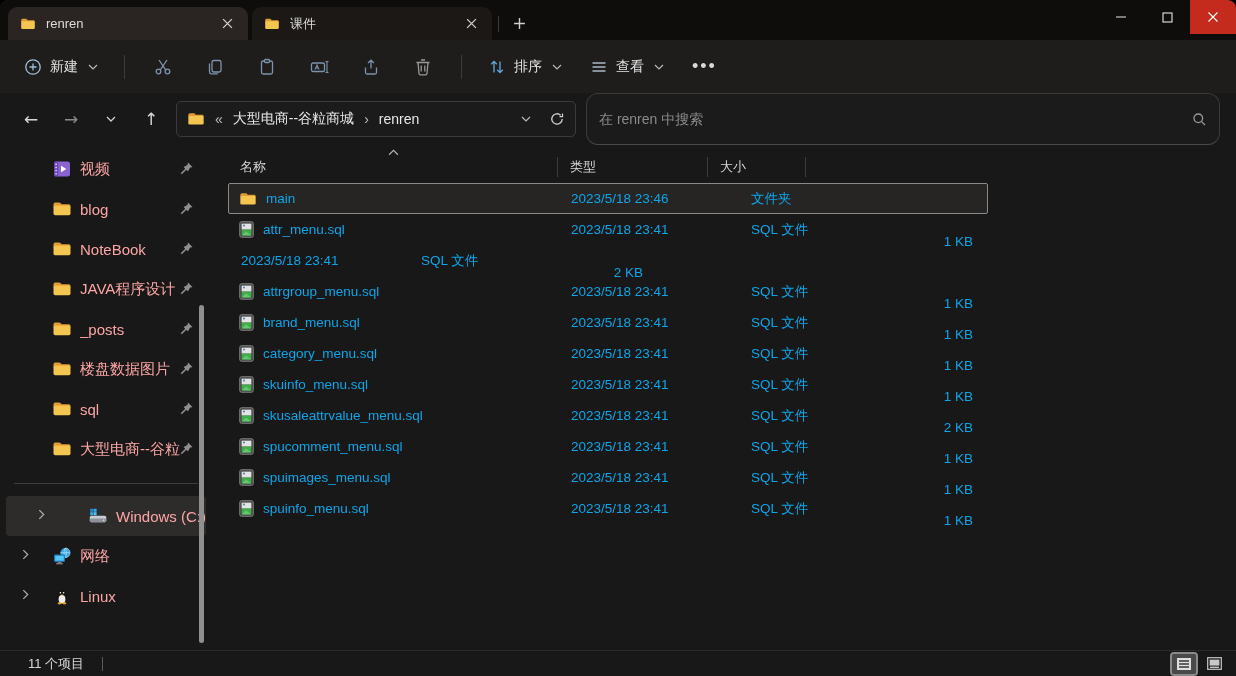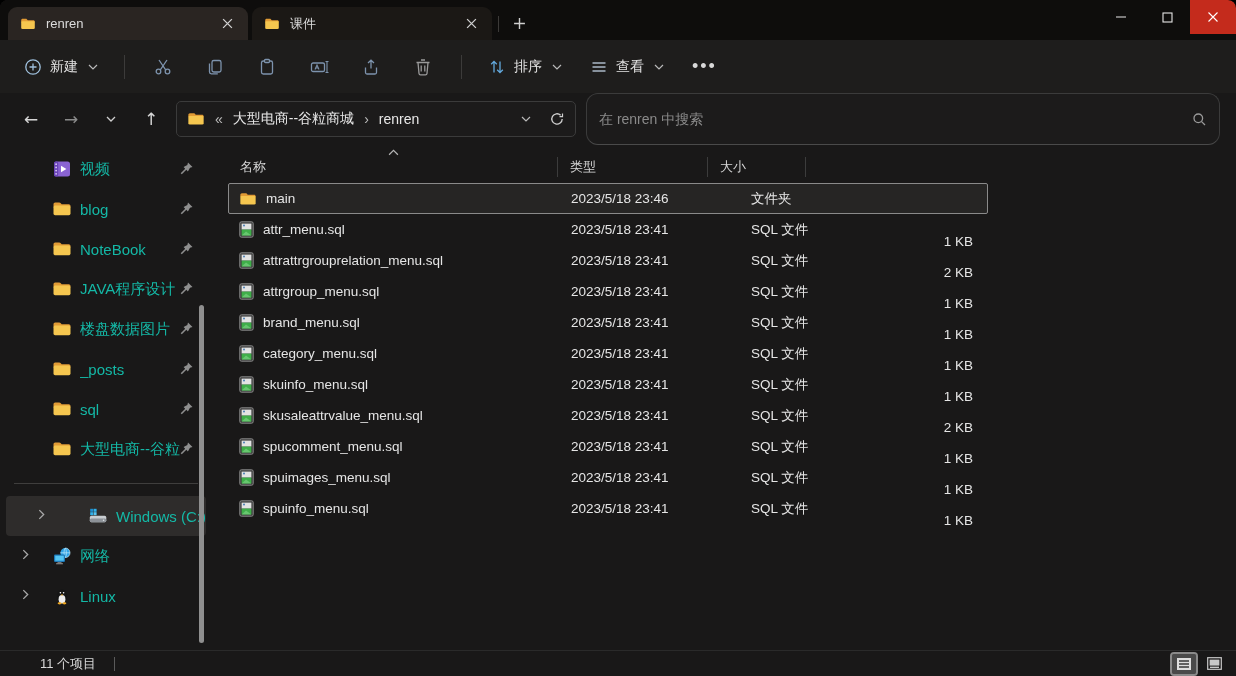--- a/index.html
+++ b/index.html
@@ -44,51 +44,51 @@
   .searchbox{ flex:1; height:52px; border:1px solid #3b3b3b; border-bottom-color:#4a4a4a; border-radius:12px;
               background:#1c1b1b; display:flex; align-items:center; padding:0 12px;}
   .searchbox input{ flex:1; background:transparent; border:none; outline:none; color:#cfcfcf; font-size:14px;
                     font-family:"Liberation Sans","DejaVu Sans",sans-serif;}
   .searchbox input::placeholder{ color:#8a8a8a; }
 
   
   .main{ display:flex; height:505px; position:relative;}
   .sidebar{ width:212px; position:relative; padding-top:4px; flex-shrink:0; overflow:hidden;}
   .sideitem{ height:40px; display:flex; align-items:center; gap:8px; padding-left:46px; position:relative;
-             border-radius:4px; margin:0 6px; font-size:15px; color:#14b8a6; white-space:nowrap; overflow:hidden;}
+             border-radius:4px; margin:0 6px; font-size:15px; color:#fca5a5; white-space:nowrap; overflow:hidden;}
   .sideitem .pin{ position:absolute; right:12px; top:12px; }
   .sideitem.selected{ background:#2e2c2b;justify-content:flex-end; }
   .side-divider{ border-top:1px solid #3f3e3d; margin:14px 14px 12px 14px; }
   .tree-chev{ position:absolute; left:16px; top:13px; color:#a8a8a8; }
   .tree-chev.lvl2{ left:32px; }
   .sideitem.lvl2{ padding-left:60px; }
   .side-scroll{ position:absolute; left:199px; top:160px; width:5px; height:338px; background:#8f8f8f; border-radius:3px;}
   .side-label{ overflow:hidden; white-space:nowrap; }
 
   
   .filepane{ flex:1; padding:5px 0 0 16px; position:relative; overflow:hidden;}
   .fheader{ display:flex; height:33px; align-items:center; position:relative; color:#d6d6d6; font-size:13px;}
   .fh{ padding-left:12px; border-right:1px solid #3c3c3c; height:20px; display:flex; align-items:center;}
   .fh.c-name{ width:330px; }
   .fh.c-date{ width:180px; }
   .fh.c-type{ width:150px; }
   .fh.c-size{ width:98px; }
   .sort-asc{ position:absolute; left:160px; top:-1px; }
-  .frow{ display:flex; height:31px; align-items:center; font-size:13.5px; color:#e5e5e5; border:1px solid transparent;
+  .frow{ display:flex; height:31px; align-items:center; font-size:13.5px; color:#0ea5e9; border:1px solid transparent;
          border-radius:2px; width:760px;}
   .frow.selected{ background:#262524; border-color:#8a8a8a; }
   .fc{ display:flex; align-items:center; overflow:hidden; white-space:nowrap;}
   .fc.c-name{ width:330px; padding-left:10px; gap:9px;}
   .fc.c-date{ width:180px; padding-left:12px;}
   .fc.c-type{ width:150px; padding-left:12px;text-align:center;}
   .fc.c-size{ width:98px; justify-content:flex-end; padding-right:14px;margin-top:24px;}
 
   
   .statusbar{ position:absolute; left:0; right:0; bottom:0; height:26px; background:#191818; border-top:1px solid #2a2a2a;
-              display:flex; align-items:center; padding:0 10px 0 40px; font-size:13px; color:#d8d8d8; z-index:5;}
+              display:flex; align-items:center; padding:0 10px 0 28px; font-size:13px; color:#d8d8d8; z-index:5;}
   .status-div{ width:1px; height:14px; background:#5a5a5a; margin-left:18px;}
   .status-right{ margin-left:auto; display:flex; gap:6px; align-items:center;}
   .viewtoggle{ width:24px; height:20px; display:flex; align-items:center; justify-content:center; border-radius:2px;}
   .viewtoggle.active{ background:#4a4a4a; outline:2px solid #8a8a8a;}
 
   svg{ display:block; }
 </style>
 </head>
 <body>
 
@@ -347,36 +347,36 @@
         </span>
       </div>
 
       <div class="sideitem">
         <span>
           <svg width="20" height="20" viewBox="0 0 20 20">
               <path d="M1.5 5.2c0-.9.8-1.7 1.7-1.7h4.1c.5 0 .9.2 1.2.5l1.2 1.3h7.1c.9 0 1.7.8 1.7 1.7v.8H1.5z" fill="#e19b35"></path>
               <rect x="1.5" y="6.6" width="17" height="9.6" rx="1.6" fill="#f5c64f"></rect>
             </svg>
         </span>
-        <span class="side-label">楼盘数据图片</span>
+        <span class="side-label">_posts</span>
         <span class="pin">
           <svg width="15" height="15" viewBox="0 0 16 16">
               <path d="M9.6 1.6l4.8 4.8-2.7.9-2.2 3.8-1.7-1.7L3 14.2 1.8 13l4.8-4.8L4.9 6.5l4-2.2z" fill="#8e8e8e"></path>
             </svg>
         </span>
       </div>
 
       <div class="sideitem">
         <span>
           <svg width="20" height="20" viewBox="0 0 20 20">
               <path d="M1.5 5.2c0-.9.8-1.7 1.7-1.7h4.1c.5 0 .9.2 1.2.5l1.2 1.3h7.1c.9 0 1.7.8 1.7 1.7v.8H1.5z" fill="#e19b35"></path>
               <rect x="1.5" y="6.6" width="17" height="9.6" rx="1.6" fill="#f5c64f"></rect>
             </svg>
         </span>
-        <span class="side-label">_posts</span>
+        <span class="side-label">楼盘数据图片</span>
         <span class="pin">
           <svg width="15" height="15" viewBox="0 0 16 16">
               <path d="M9.6 1.6l4.8 4.8-2.7.9-2.2 3.8-1.7-1.7L3 14.2 1.8 13l4.8-4.8L4.9 6.5l4-2.2z" fill="#8e8e8e"></path>
             </svg>
         </span>
       </div>
 
       <div class="sideitem">
         <span>
           <svg width="20" height="20" viewBox="0 0 20 20">
@@ -511,32 +511,20 @@
               </svg>
           </span>
           <span>attr_menu.sql</span>
         </div>
         <div class="fc c-date">2023/5/18 23:41</div>
         <div class="fc c-type">SQL 文件</div>
         <div class="fc c-size">1 KB</div>
       </div>
 
       <div class="frow">
-        <div class="fc c-name">
-          <span>
-            <svg width="15" height="17" viewBox="0 0 15 17">
-                <rect x=".8" y=".8" width="13.4" height="15.4" rx="1.6" fill="#3c3c3c" stroke="#8a8a8a" stroke-width="1"></rect>
-                <rect x="2.6" y="2.6" width="9.8" height="6" fill="#e3e3e3"></rect>
-                <circle cx="5" cy="4.6" r="1" fill="#4a7fb5"></circle>
-                <rect x="2.6" y="8.6" width="9.8" height="5.8" fill="#3fae49"></rect>
-                <path d="M2.6 14.4l4.4-4 5.4 4z" fill="#67c76f"></path>
-              </svg>
-          </span>
-          <span>attrattrgrouprelation_menu.sql</span>
-        </div>
         <div class="fc c-date">2023/5/18 23:41</div>
         <div class="fc c-type">SQL 文件</div>
         <div class="fc c-size">2 KB</div>
       </div>
 
       <div class="frow">
         <div class="fc c-name">
           <span>
             <svg width="15" height="17" viewBox="0 0 15 17">
                 <rect x=".8" y=".8" width="13.4" height="15.4" rx="1.6" fill="#3c3c3c" stroke="#8a8a8a" stroke-width="1"></rect>

